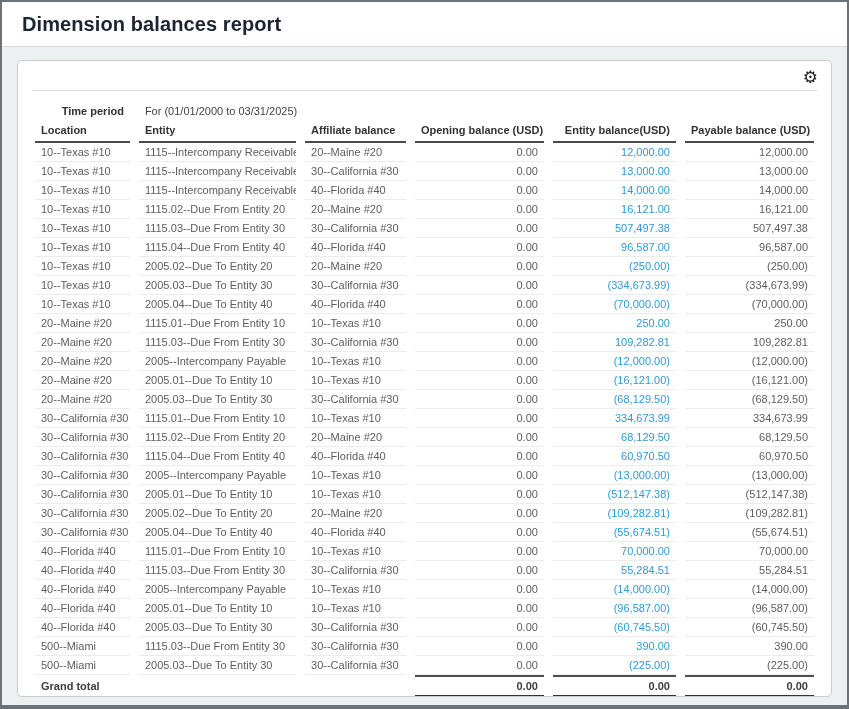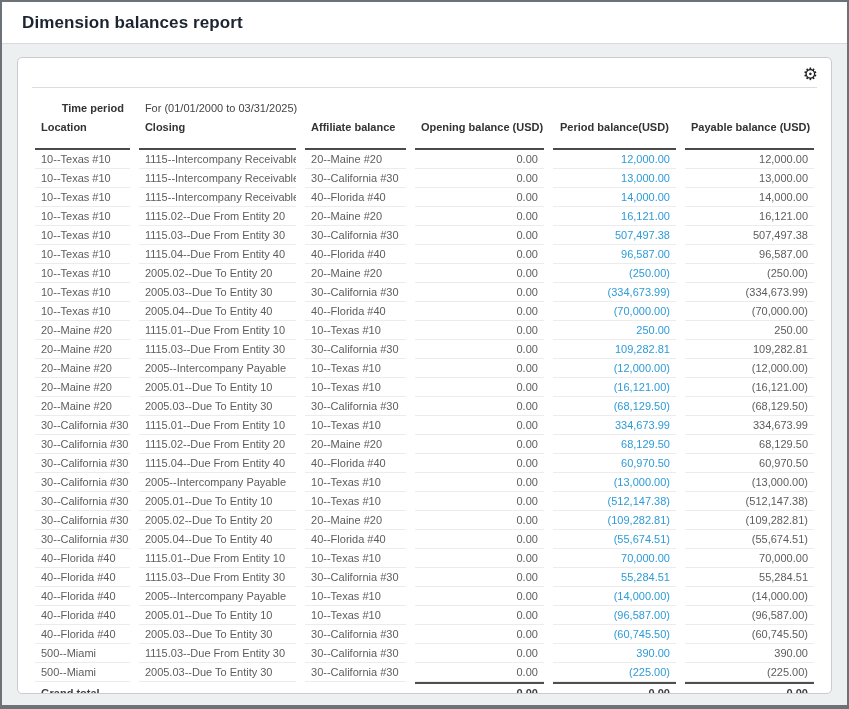--- a/index.html
+++ b/index.html
@@ -15,21 +15,21 @@
     border-bottom-width: 4px;
     background: #edf0f1;
     display: flex; flex-direction: column;
   }
   .titlebar {
     background: #ffffff;
     padding: 11px 20px 10px 20px;
     border-bottom: 1px solid #d7dadc;
   }
   .titlebar h1 {
-    font-size: 17px;
+    font-size: 20px;
     font-weight: 700;
     color: #1b2430;
     letter-spacing: 0.1px;
   }
   .content { flex: 1; padding: 13px 15px 14px 15px; }
   .panel {
     background: #ffffff;
     border: 1px solid #c8ccd0;
     border-radius: 5px;
     height: 637px;
@@ -61,23 +61,23 @@
     overflow: hidden;
   }
   
   tr.time-row th { border: none; height: 22px; vertical-align: bottom; padding-bottom: 4px; }
   .tp-label { text-align: right; font-weight: 700; color: #333; margin-top: 24px; }
   .tp-value { text-align: left; font-weight: 400; color: #444; margin-top: 21px; }
   
   tr.head-row th {
     text-align: left; font-weight: 700; color: #333;
     border-bottom: 2px solid #4a4a4a;
-    height: 22px; vertical-align: bottom; padding-bottom: 15px;
-  }
-  tr.head-row th.num { text-align: center; }
+    height: 22px; vertical-align: bottom; padding-bottom: 5px;
+  }
+  tr.head-row th.num { text-align: right; }
   
   tbody td { color: #5d5d5d; border-bottom: 1px solid #ececec; }
   td.num { text-align: right; }
   td.link { color: var(--link, #2e9bd6); cursor: pointer; }
   
   col.c-loc  { width: 12.8%; }
   col.c-acct { width: 21.2%; }
   col.c-aff  { width: 13.6%; }
   col.c-open { width: 17.4%; }
   col.c-per  { width: 16.6%; }
@@ -116,24 +116,24 @@
               <col class="c-clos">
           </colgroup>
           <thead>
             <tr class="time-row">
               <th class="tp-label">Time period</th>
               <th class="tp-value" colspan="2">For (01/01/2000 to 03/31/2025)</th>
               <th colspan="3"></th>
             </tr>
             <tr class="head-row">
               <th>Location</th>
-              <th>Closing</th>
+              <th>Entity</th>
               <th>Affiliate balance</th>
               <th class="num">Opening balance (USD)</th>
-              <th class="num">Period balance(USD)</th>
+              <th class="num">Entity balance(USD)</th>
               <th class="num">Payable balance (USD)</th>
             </tr>
           </thead>
           <tbody>
               <tr>
     <td>10--Texas #10</td>
     <td>1115--Intercompany Receivable</td>
     <td>20--Maine #20</td>
     <td class="num">0.00</td>
     <td class="num link">12,000.00</td>

